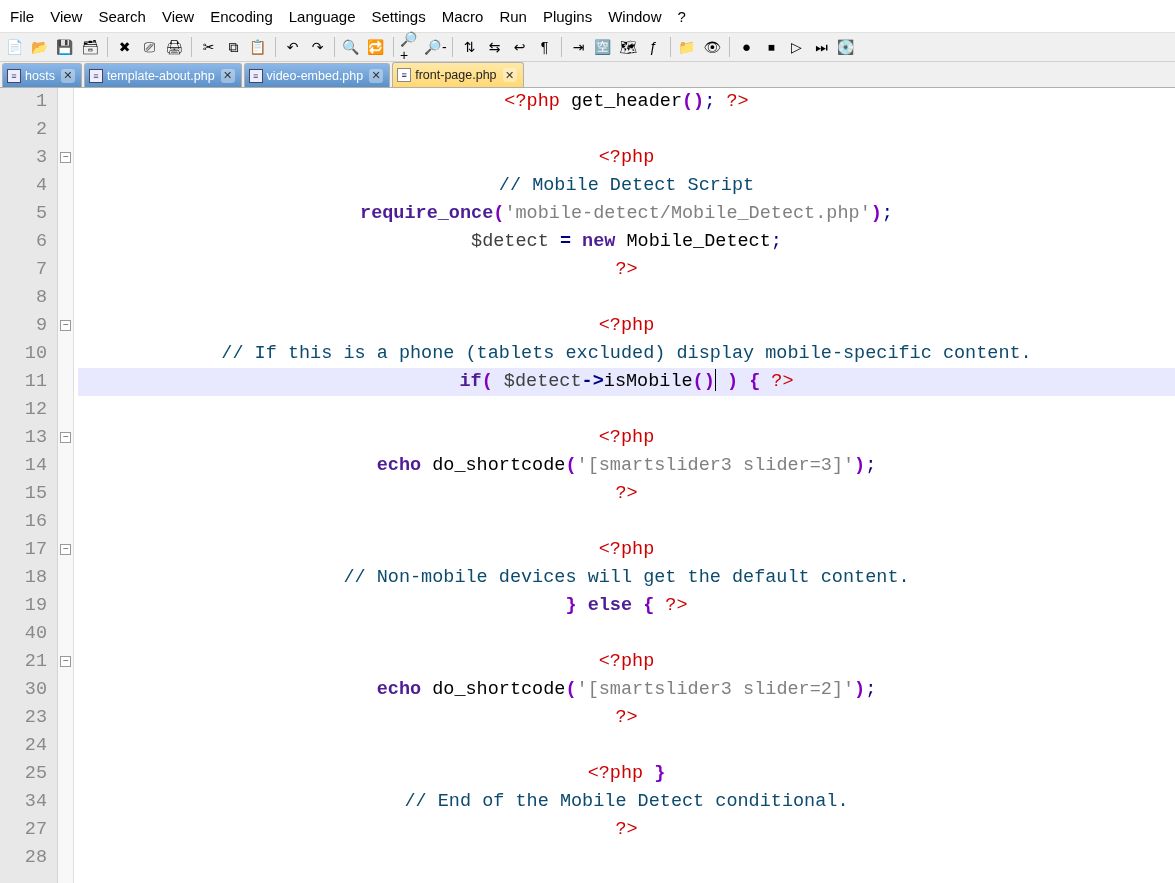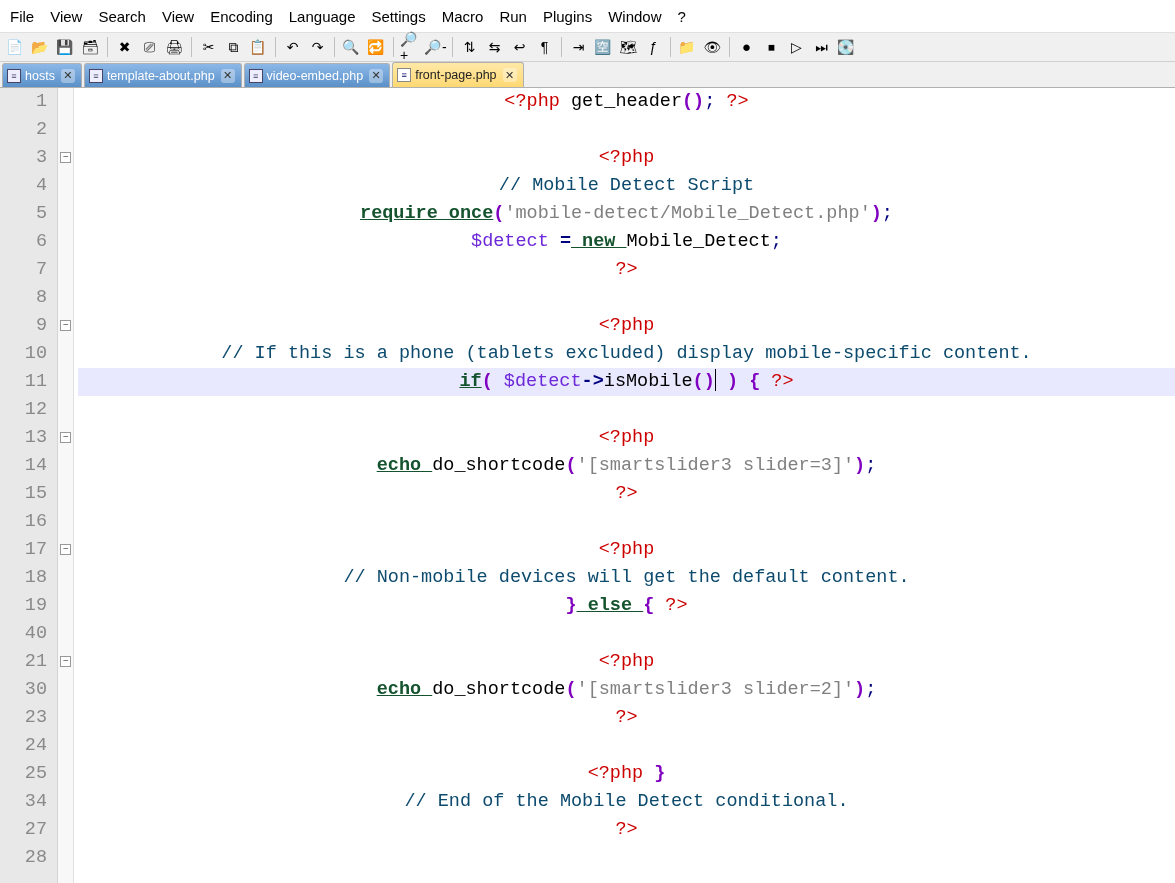--- a/index.html
+++ b/index.html
@@ -133,26 +133,26 @@
   .code {
     flex: 1;
     padding-left: 4px;
     white-space: pre;
     text-align: center;
   }
   .code .line { height: 28px; }
   .code .line.hl { background: #e8e8ff; }
   
   .c-tag   { color: #cc0000; }       
-  .c-kw    { color: #14532d; font-weight: bold; text-decoration: underline; }
+  .c-kw    { color: #4c1d95; font-weight: bold; }
   .c-func  { color: #000; }
   .c-paren { color: #8000c0; font-weight: bold; }
   .c-str   { color: #808080; }
   .c-cmt   { color: #0c4a6e; }
-  .c-var   { color: #6d28d9; }
+  .c-var   { color: #404040; }
   .c-op    { color: #000080; font-weight: bold; }
   .c-punc  { color: #000080; }
   .caret {
     display:inline-block;width:1px;height:22px;background:#000;vertical-align:middle;margin-bottom:3px;
   }
 </style>
 </head>
 <body>
 
 <div class="menubar" id="menubar">

